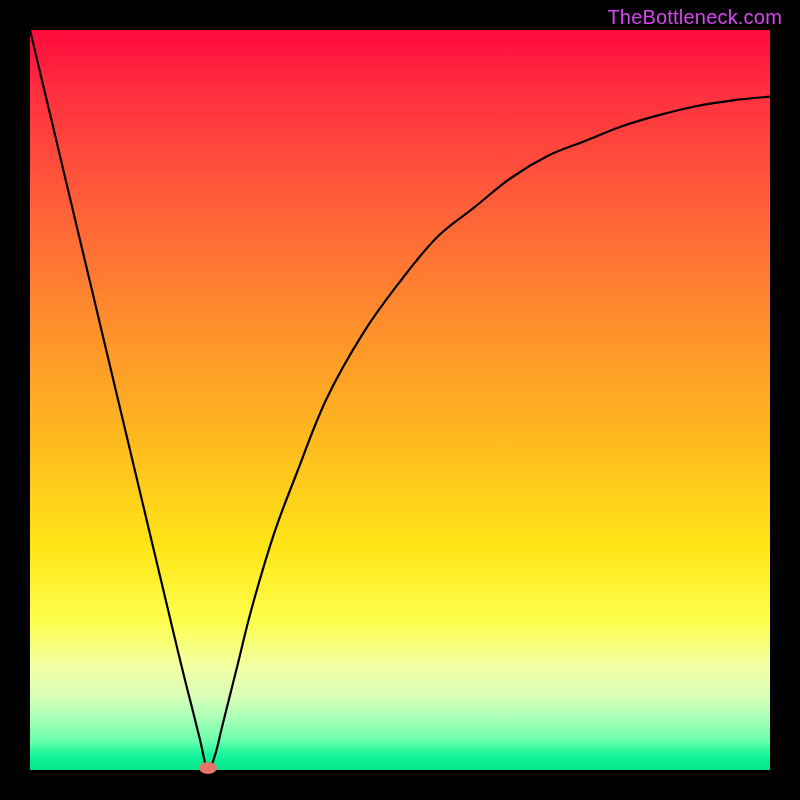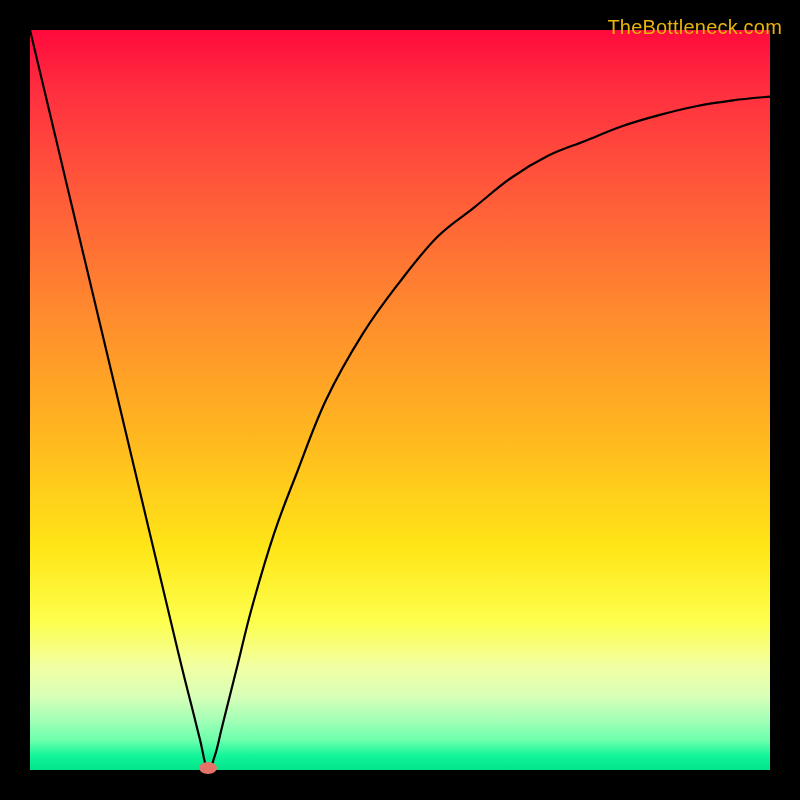--- a/index.html
+++ b/index.html
@@ -43,23 +43,23 @@
   }
   .svg-layer {
     position: absolute;
     top: 0;
     left: 0;
     width: 740px;
     height: 740px;
   }
   .watermark {
     position: absolute;
-    top: 16px;
+    top: 6px;
     right: 18px;
-    color: #eab308;
+    color: #d946ef;
     font-size: 20px;
     letter-spacing: 0.2px;
   }
   .marker {
     position: absolute;
     width: 18px;
     height: 12px;
     background: #e57368;
     border-radius: 50%;
   }

